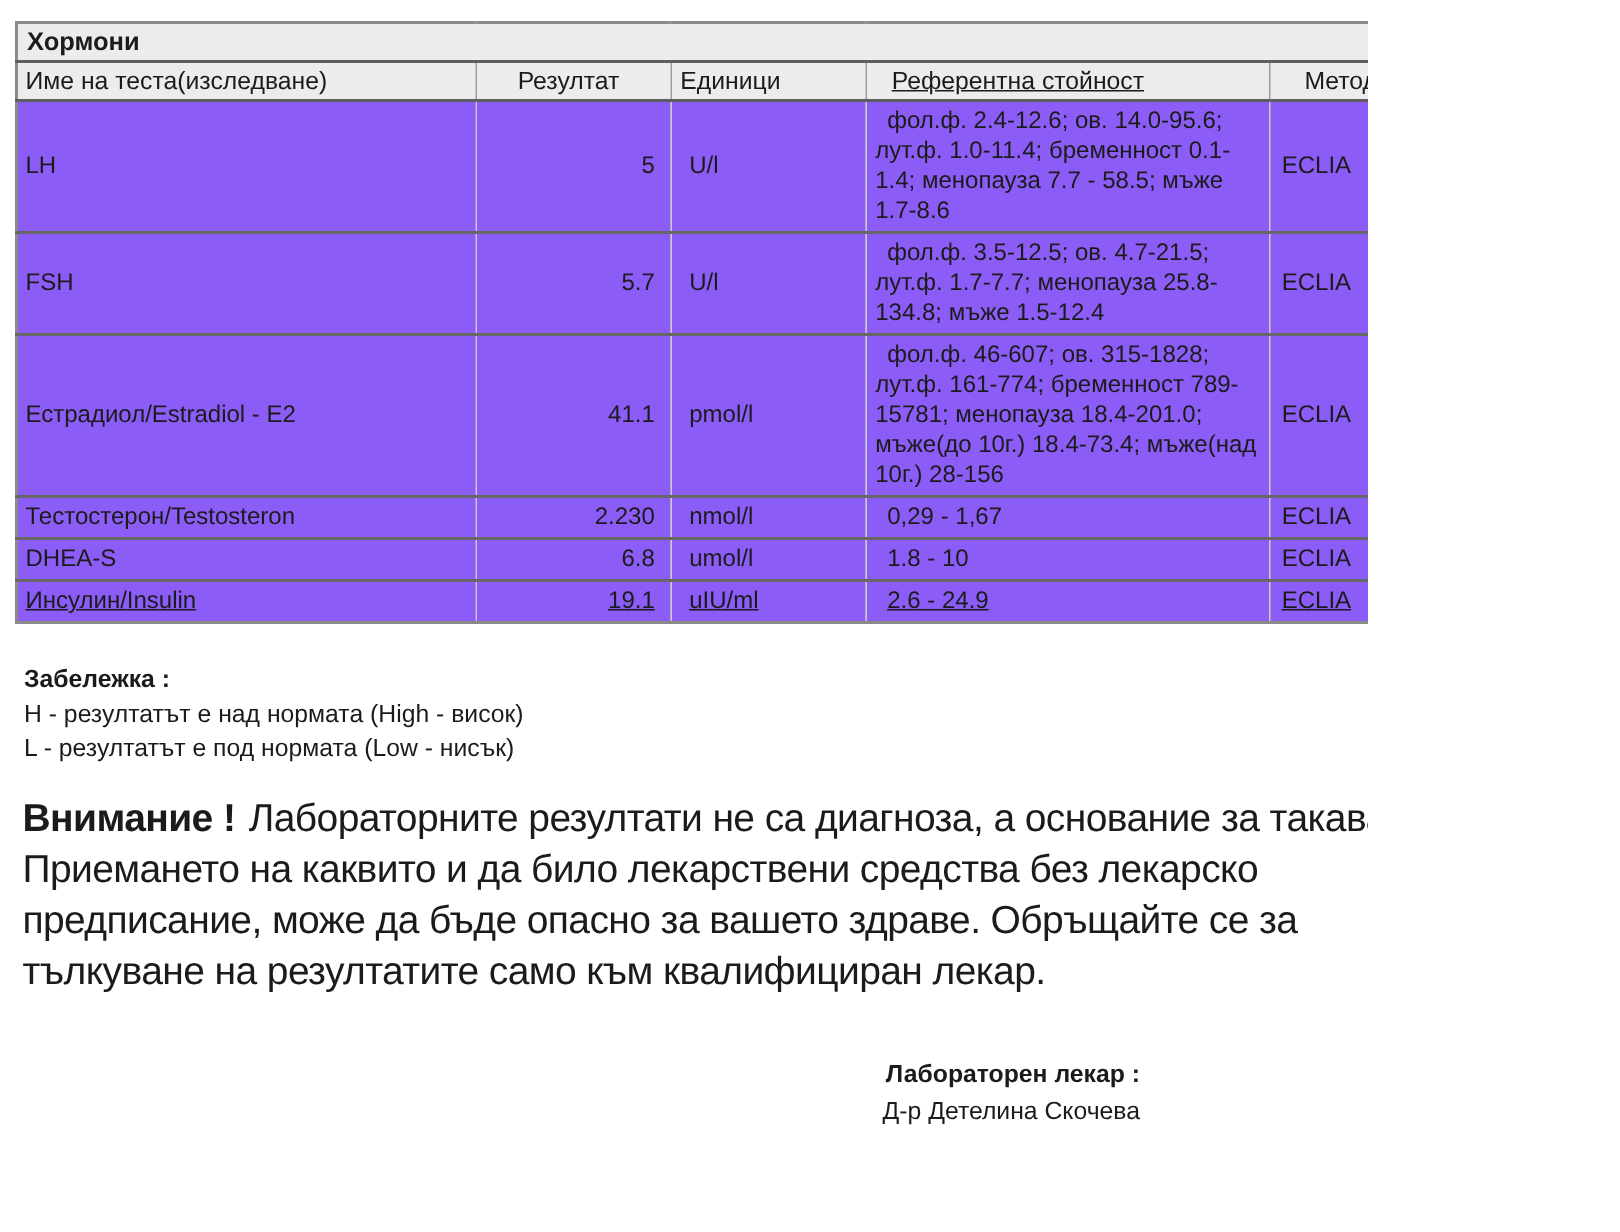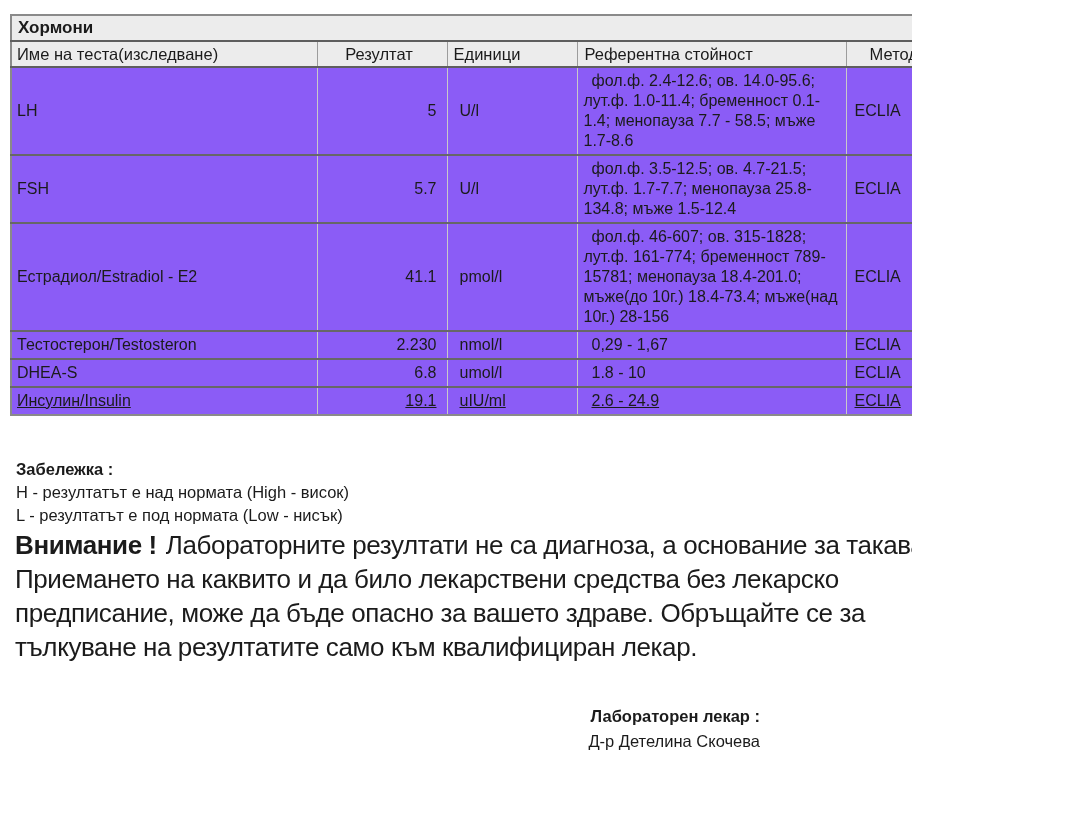--- a/index.html
+++ b/index.html
@@ -52,21 +52,21 @@
     font-size:16.5px;
     padding:2px 4px;
     height:20px;
     border-bottom:2px solid #5e5e5e;
     border-left:1px solid #9c9c9c;
     text-align:left;
   }
   tr.head-row th:first-child{border-left:none;padding-left:5px;}
   tr.head-row th.h-result{text-align:center;padding-right:10px;}
   tr.head-row th.h-units{padding-left:6px;}
-  tr.head-row th.h-ref{padding-left:7px;}
+  tr.head-row th.h-ref{padding-left:17px;text-decoration:underline;}
   tr.head-row th.h-method{text-align:center;}
 
   tbody td{
     border-bottom:2px solid #676767;
     border-left:1px solid #c9c9c9;
     vertical-align:middle;
     padding:3px 4px;
     line-height:20px;
     background:#8b5cf6;
   }
@@ -85,21 +85,21 @@
     right:12px;
     width:13px;
     height:24px;
     display:inline-block;
   }
 
   
   .notes{
     position:absolute;
     left:16px;
-    top:458px;
+    top:442px;
     font-size:16.5px;
     line-height:23px;
   }
   .notes-title{font-weight:bold;}
 
   
   .warning{
     position:absolute;
     left:15px;
     top:528px;

